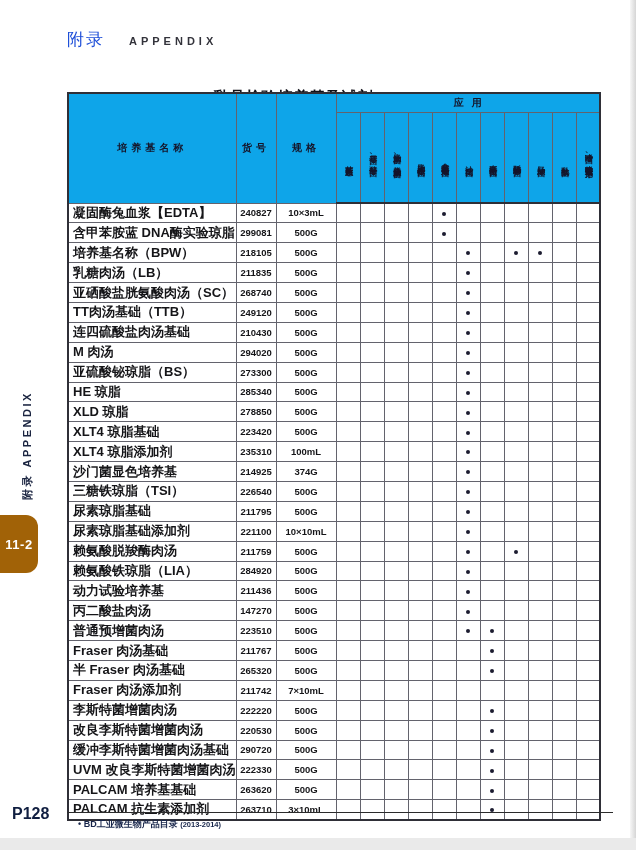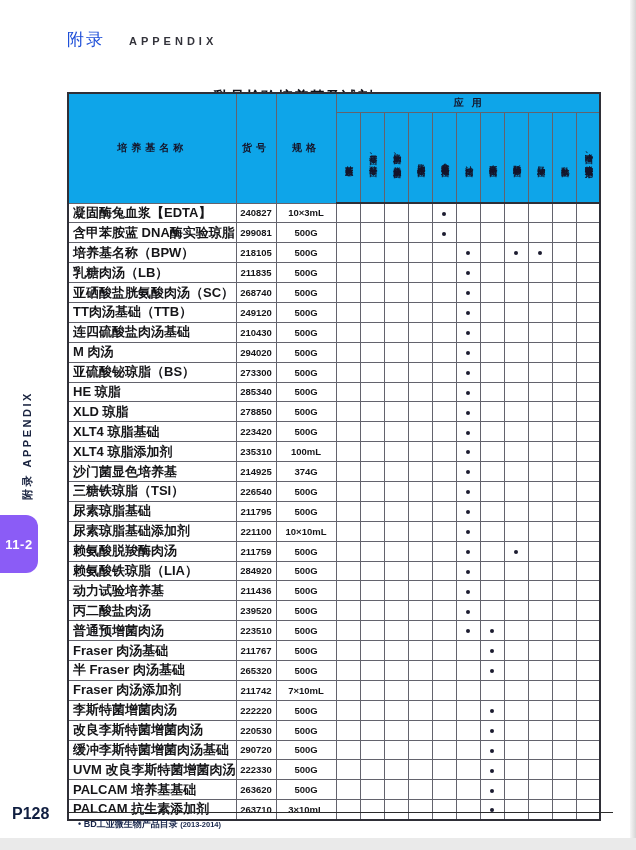--- a/index.html
+++ b/index.html
@@ -28,21 +28,21 @@
       letter-spacing:1px;display:inline-block;margin:0 auto;font-weight:bold;}
   tbody tr{height:19.9px;}
   td.name{text-align:left;padding-left:4px;font-size:13px;font-weight:bold;color:#151518;white-space:nowrap;}
   td.num{text-align:center;font-size:9.5px;font-weight:600;color:#151518;white-space:nowrap;}
   td.app{text-align:center;}
   .dot{display:inline-block;width:4px;height:4px;background:#1c1c30;border-radius:50%;vertical-align:middle;}
   
   .side-vert{position:absolute;left:20px;top:500px;transform:rotate(-90deg);
       transform-origin:0 0;white-space:nowrap;font-size:11px;font-weight:600;
       letter-spacing:2.5px;color:#1a2440;}
-  .side-tab{position:absolute;left:0;top:515px;width:38px;height:58px;background:#8b5cf6;
+  .side-tab{position:absolute;left:0;top:515px;width:38px;height:58px;background:#a16207;
       border-radius:0 12px 12px 0;color:#fff;display:flex;align-items:center;
       justify-content:center;font-size:13px;font-weight:bold;letter-spacing:0.5px;}
   
   .page-num{position:absolute;left:12px;top:805px;font-size:16px;font-weight:bold;color:#101e40;}
   .foot-rule{position:absolute;left:67px;top:812px;width:546px;border-top:1.5px solid #2b2b2b;}
   .foot-text{position:absolute;left:78px;top:818px;font-size:9px;font-weight:bold;color:#17254a;white-space:nowrap;}
   .foot-years{font-size:7.5px;font-weight:bold;color:#17254a;}
 </style>
 </head>
 <body>
@@ -413,21 +413,21 @@
             <td class="app"></td>
             <td class="app"><span class="dot"></span></td>
             <td class="app"></td>
             <td class="app"></td>
             <td class="app"></td>
             <td class="app"></td>
             <td class="app"></td>
           </tr>
           <tr>
             <td class="name">丙二酸盐肉汤</td>
-            <td class="num">239520</td>
+            <td class="num">147270</td>
             <td class="num">500G</td>
             <td class="app"></td>
             <td class="app"></td>
             <td class="app"></td>
             <td class="app"></td>
             <td class="app"></td>
             <td class="app"><span class="dot"></span></td>
             <td class="app"></td>
             <td class="app"></td>
             <td class="app"></td>

